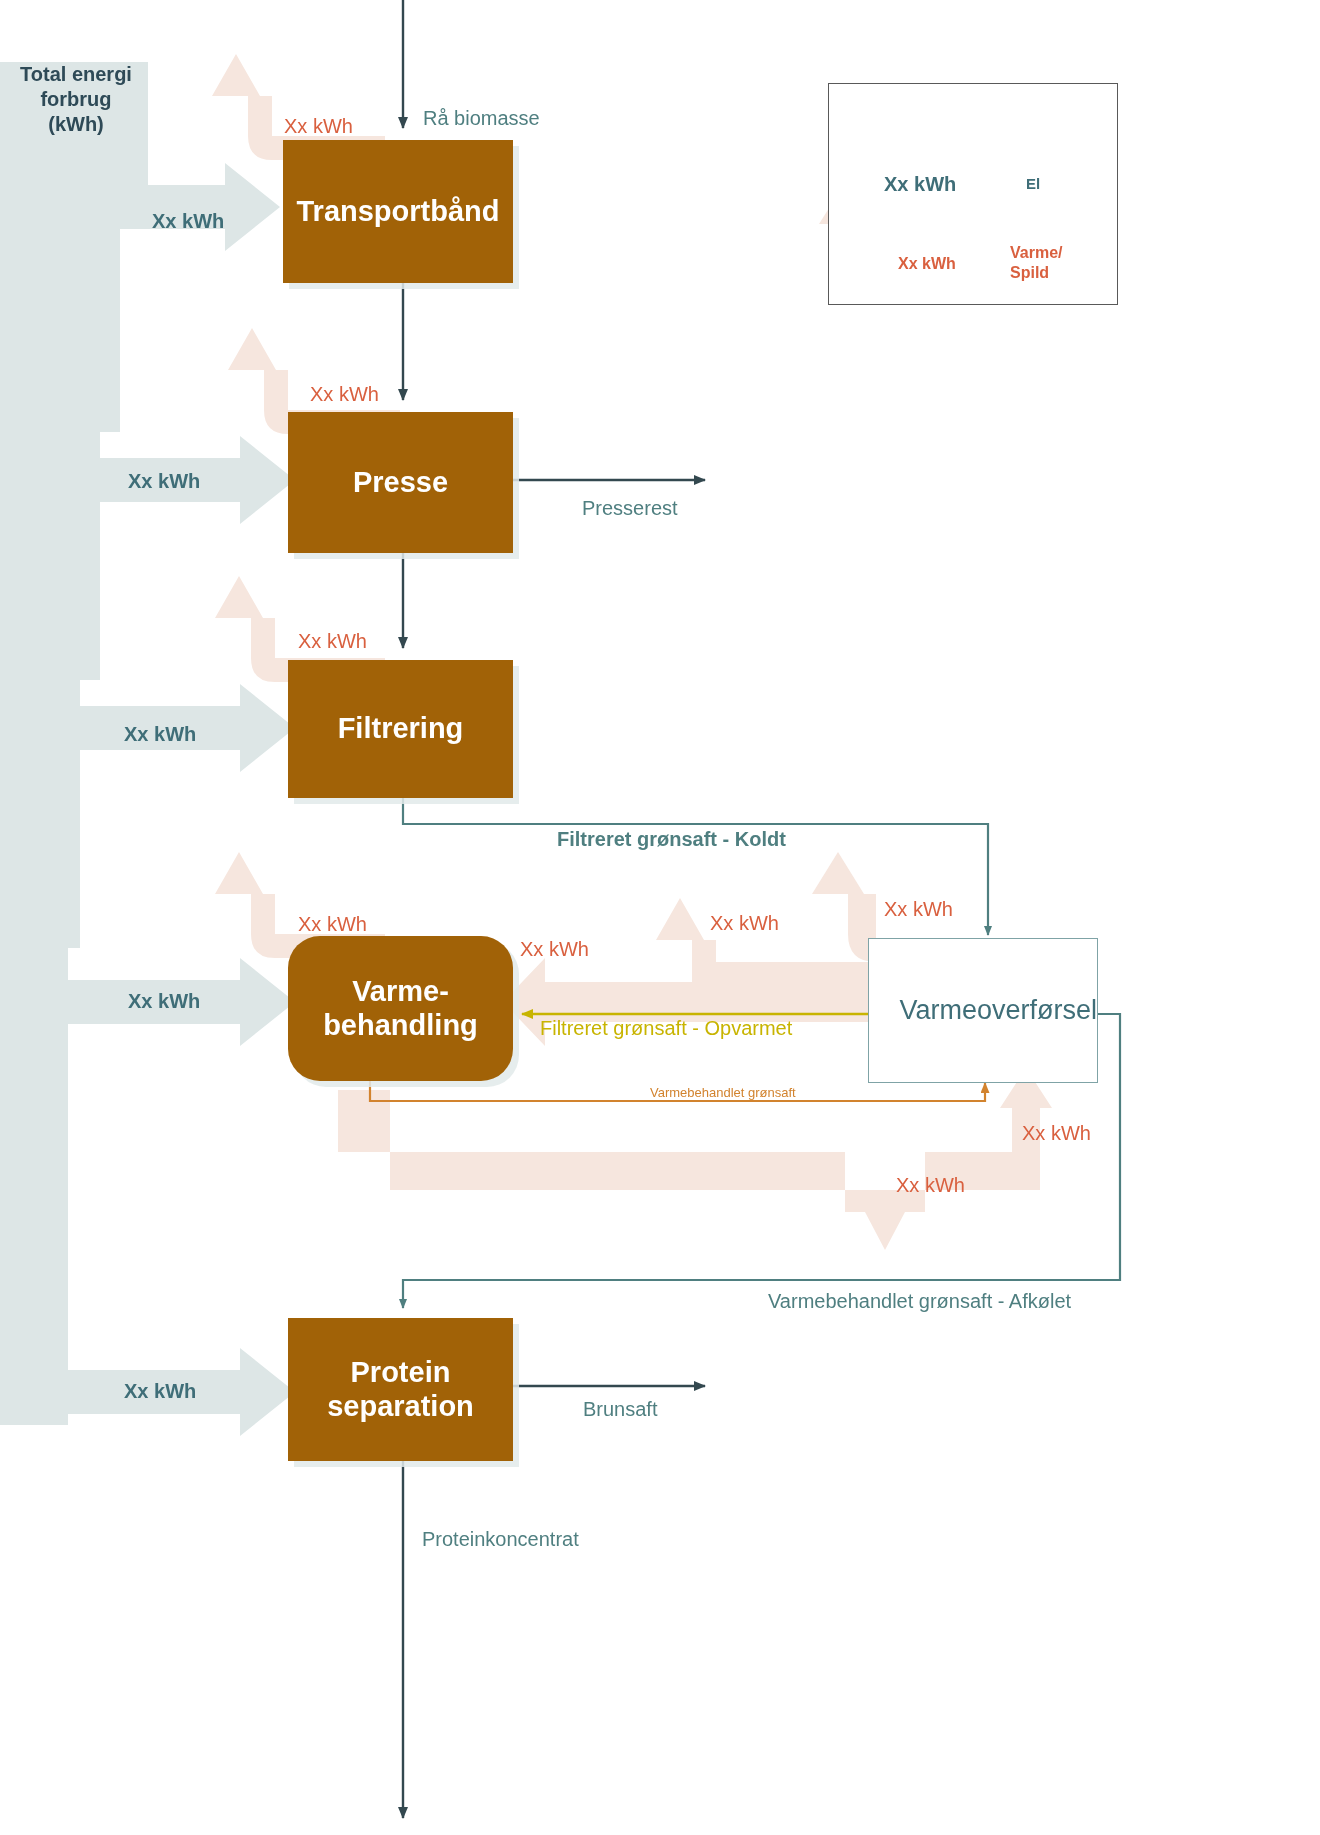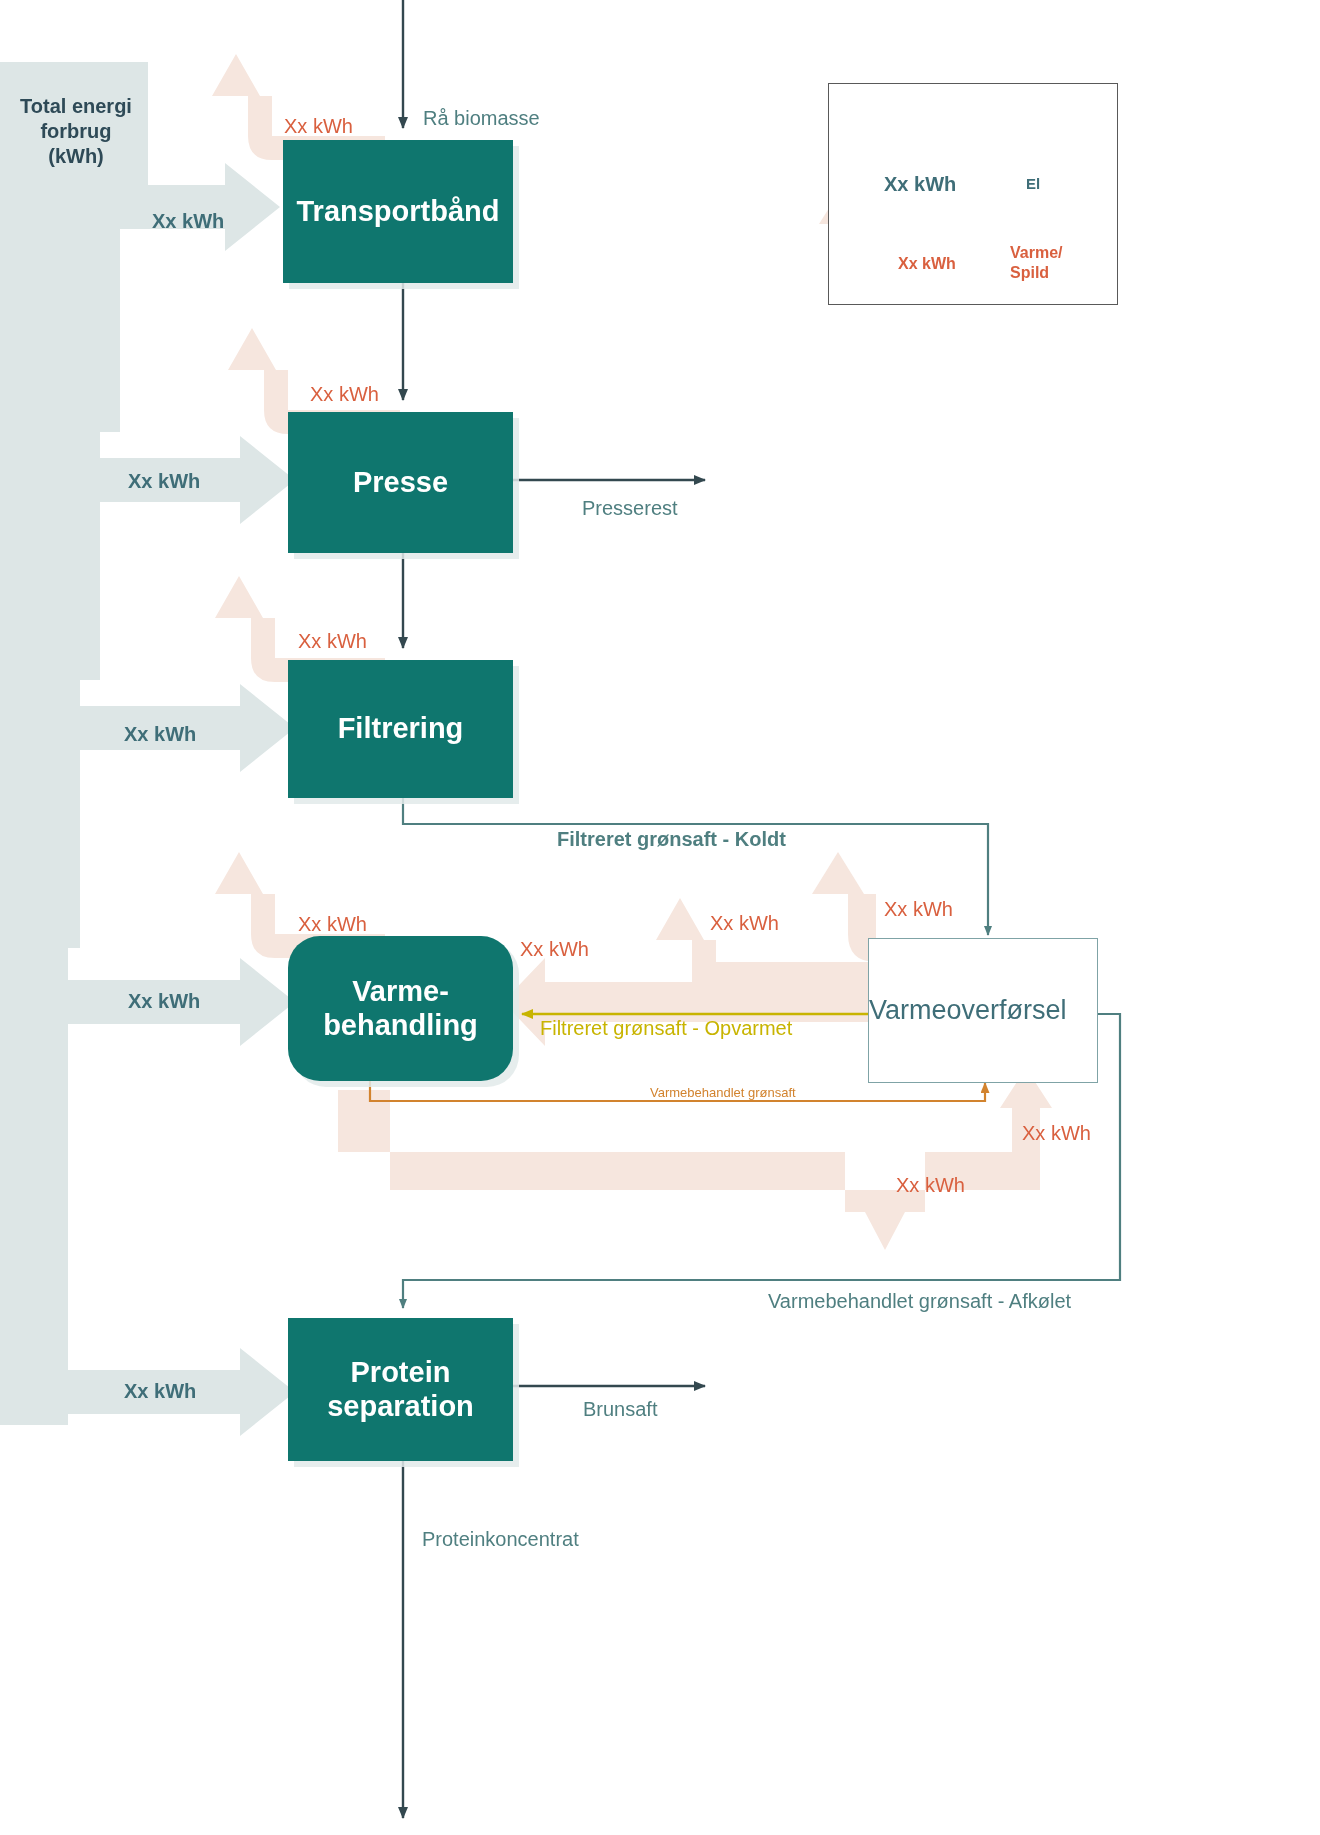--- a/index.html
+++ b/index.html
@@ -5,33 +5,33 @@
   html,body{margin:0;padding:0;background:#ffffff;}
   body{
     font-family:"Liberation Sans", sans-serif;
     width:1320px;height:1835px;position:relative;overflow:hidden;
   }
   #stage{position:absolute;left:0;top:0;width:1320px;height:1835px;}
   svg.layer{position:absolute;left:0;top:0;width:1320px;height:1835px;}
 
   .proc-box{
     position:absolute;
-    background:#0f766e;
+    background:#a16207;
     box-shadow:6px 6px 0 0 rgba(226,234,234,0.85);
     display:flex;align-items:center;justify-content:center;
     color:#ffffff;font-weight:bold;text-align:center;line-height:1.15;
     z-index:6;
   }
   .proc-label{white-space:pre-line;}
 
   .xfer-box{
     position:absolute;
     background:#ffffff;
     border:1.5px solid #7fa3a6;
-    display:flex;align-items:center;justify-content:flex-start;
+    display:flex;align-items:center;justify-content:flex-end;
     color:#3f6e78;text-align:center;
     z-index:6;
   }
 
   .tot-label{
     position:absolute;
     color:#2e4a57;font-weight:bold;text-align:center;
     font-size:20px;line-height:1.25;z-index:7;white-space:pre-line;
   }
 
@@ -191,21 +191,21 @@
     <g>
       <path fill="#dde6e6" d="M845,105 L882,105 L882,168 L956,168 L956,150 L1000,186 L956,222 L956,204 L845,204 Z"></path>
     </g>
     <g>
       <path fill="#f6e6de" d="
         M 975,278 L 875,278 Q 851,278 851,254 L 851,224 L 819,224 L 843,186 L 867,224 L 879,224
         L 879,254 L 975,254 Z"></path>
     </g>
   </svg>
 
-  <div class="tot-label" style="left:6px;top:62px;width:140px;margin-top:32px;">Total energi
+  <div class="tot-label" style="left:6px;top:62px;width:140px;">Total energi
 forbrug
 (kWh)</div>
 
   <div class="proc-box" style="left:283px;top:140px;width:230px;height:143px;font-size:29px;">
     <span class="proc-label">Transportbånd</span>
   </div>
 
   <div class="proc-box" style="left:288px;top:412px;width:225px;height:141px;font-size:29px;">
     <span class="proc-label">Presse</span>
   </div>

